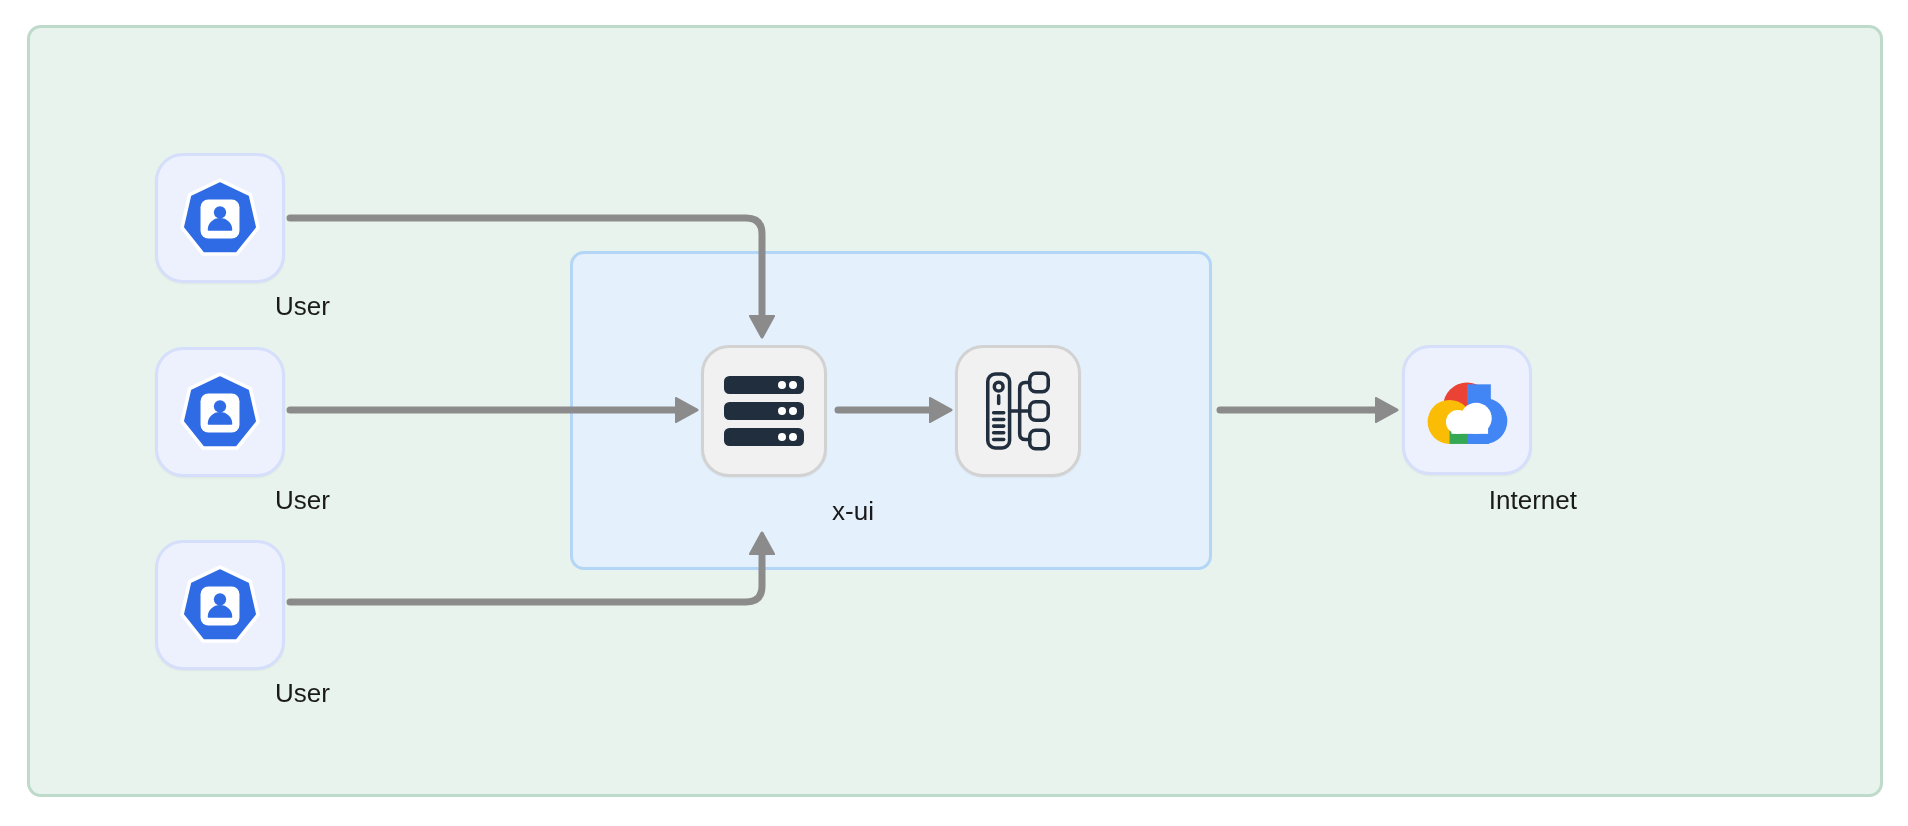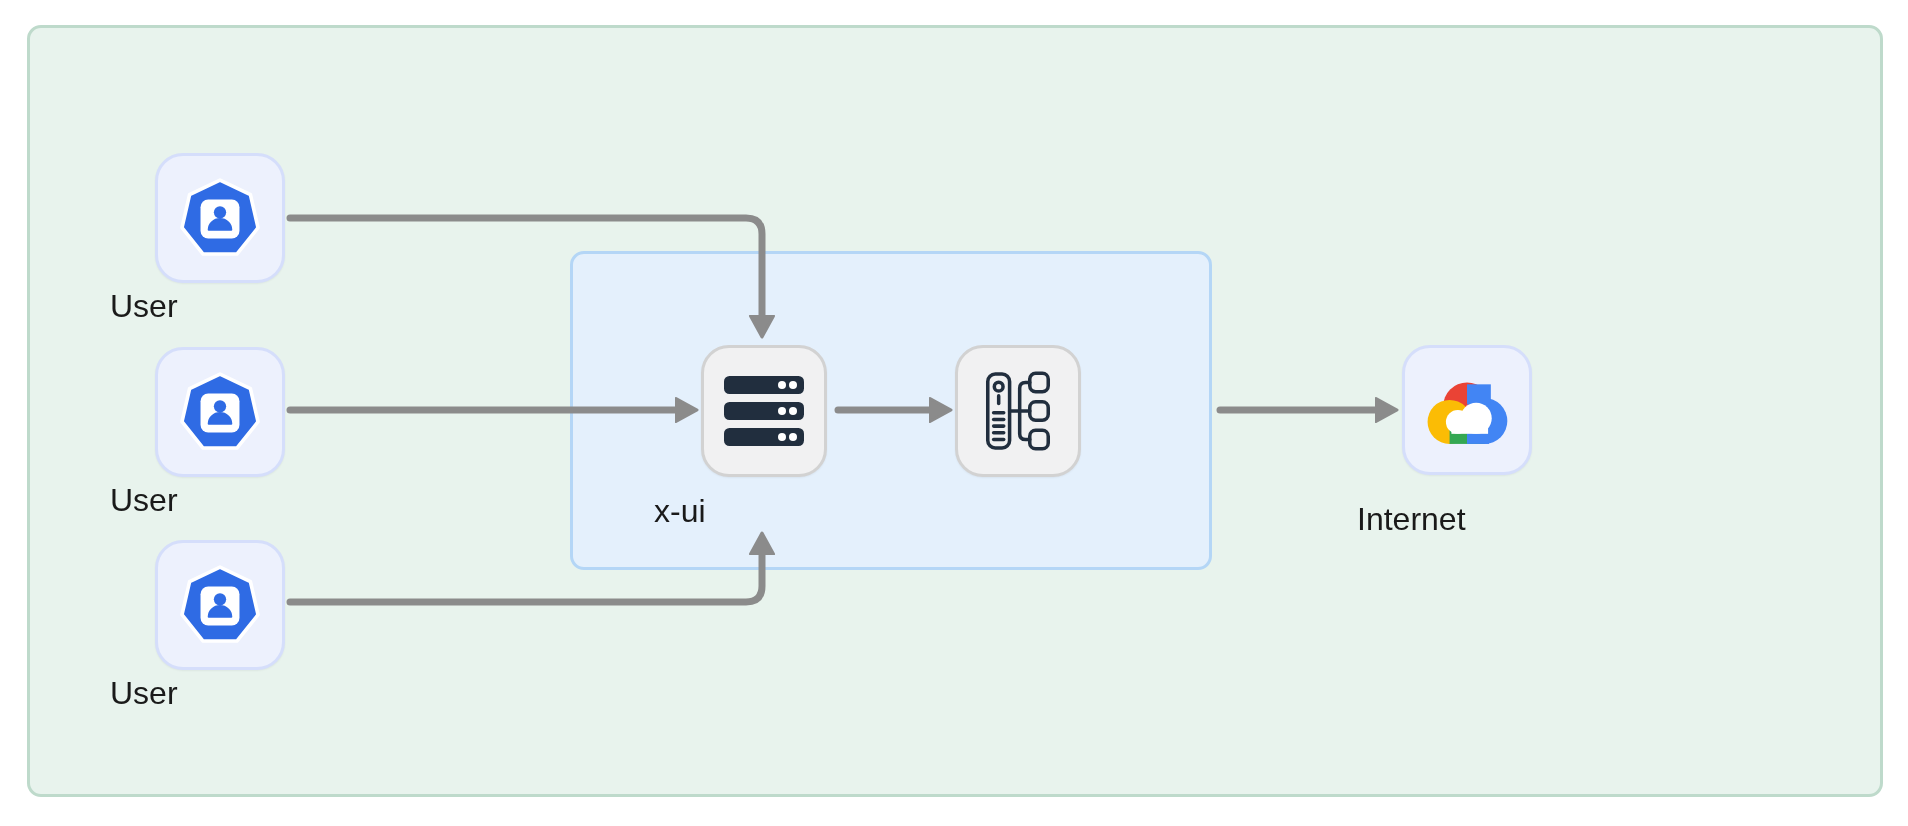--- a/index.html
+++ b/index.html
@@ -42,29 +42,29 @@
   .node-user{width:124px;height:124px;background:var(--node-user-fill);border:3px solid var(--node-user-border);}
   .node-server{width:120px;height:126px;background:var(--node-server-fill);border:3px solid var(--node-server-border);}
   .node-cloud{width:124px;height:124px;background:var(--node-user-fill);border:3px solid var(--node-user-border);}
   #node-user1{left:155px;top:153px;}
   #node-user2{left:155px;top:347px;}
   #node-user3{left:155px;top:540px;}
   #node-xui{left:701px;top:345px;}
   #node-v2raya{left:955px;top:345px;}
   #node-internet{left:1402px;top:345px;}
   .node-label{
-    position:absolute;width:220px;text-align:left;
-    font-size:32px;line-height:34px;color:var(--label-text);
+    position:absolute;width:220px;text-align:right;
+    font-size:26px;line-height:34px;color:var(--label-text);
   }
   #label-user1{left:110px;top:289px;}
   #label-user2{left:110px;top:483px;}
   #label-user3{left:110px;top:676px;}
   #label-xui{left:654px;top:483px;margin-top:11px;}
   #label-v2raya{left:909px;top:483px;}
-  #label-internet{left:1357px;top:502px;}
+  #label-internet{left:1357px;top:483px;}
 </style>
 </head>
 <body>
 
 <div class="canvas">
 
   <div class="outer-box"></div>
   <div class="inner-box"></div>
 
   <svg class="edges" viewBox="0 0 1908 826" xmlns="http://www.w3.org/2000/svg">

